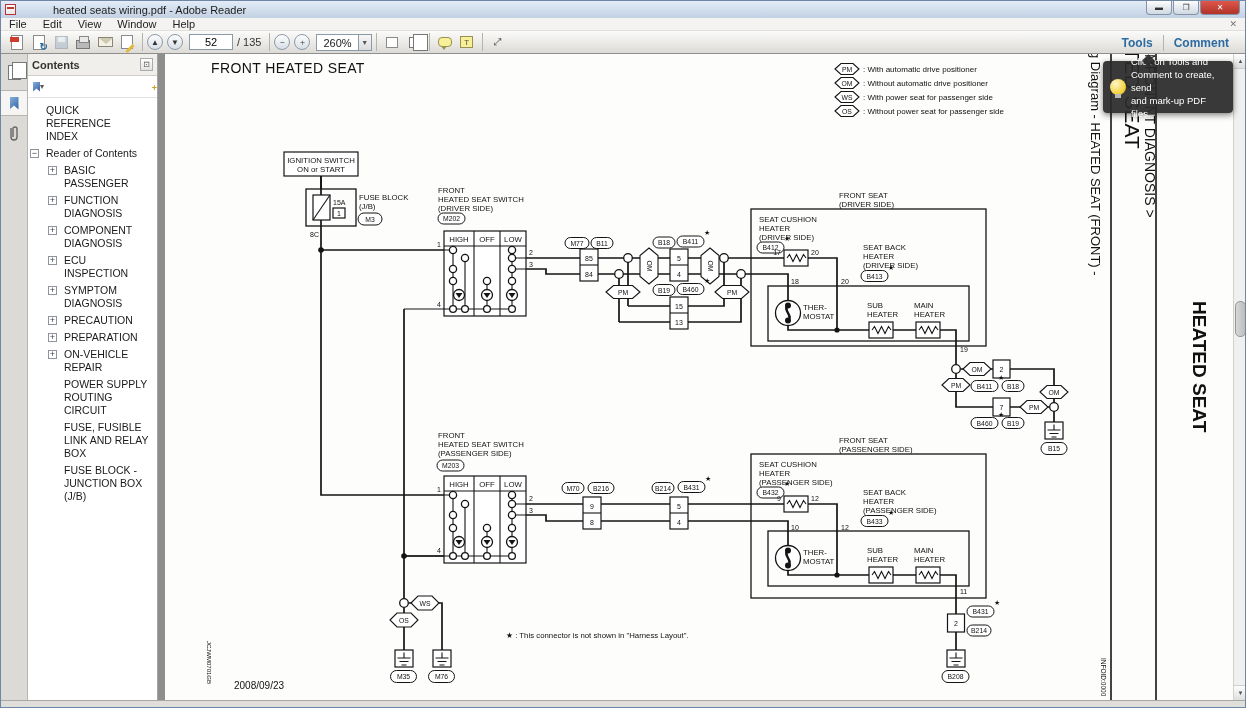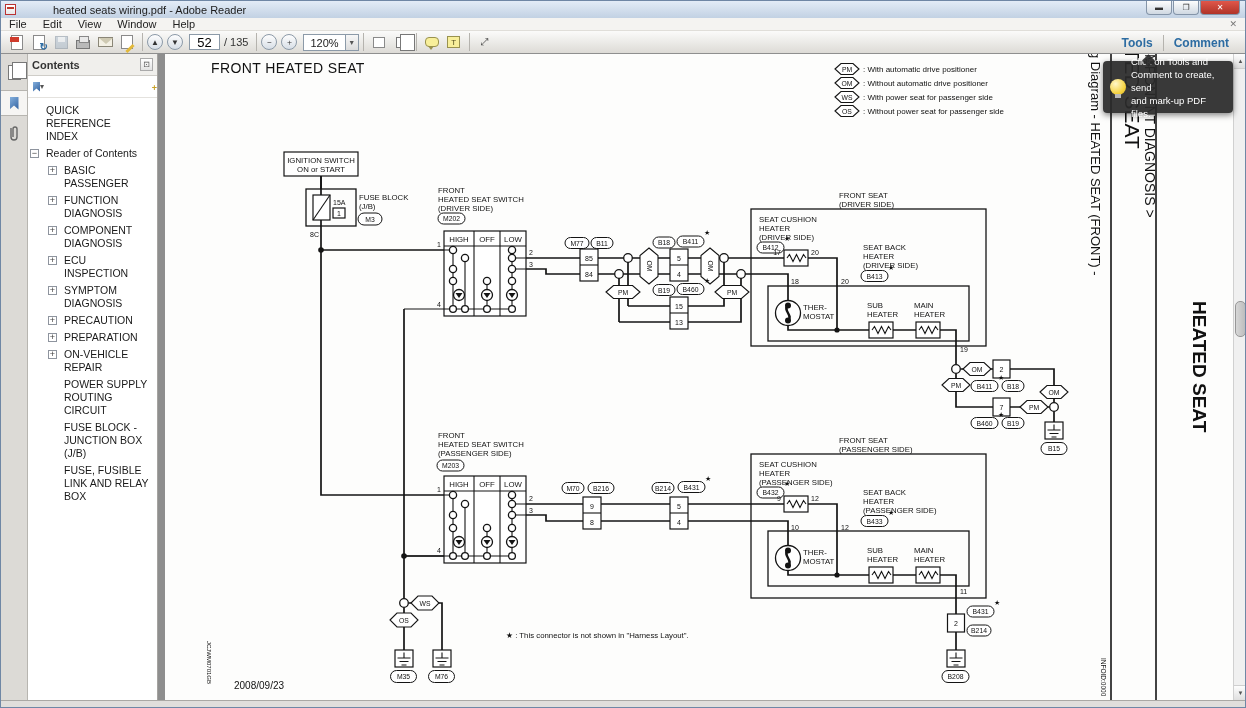--- a/index.html
+++ b/index.html
@@ -34,21 +34,21 @@
   .gl-page.blue:before { content:"\21BB"; position:absolute; right:-4px; bottom:-3px; color:#2d6ca2; font-size:10px; font-weight:bold; }
   .gl-floppy { width:13px; height:13px; background:#9db0c4; border:1px solid #6e7f92; position:relative; opacity:.45; }
   .gl-floppy:before { content:""; position:absolute; left:2px; top:0; width:7px; height:5px; background:#e8eef5; }
   .gl-print { width:14px; height:9px; background:#b9b9b9; border:1px solid #777; position:relative; margin-top:4px; }
   .gl-print:before { content:""; position:absolute; left:2px; top:-5px; width:8px; height:5px; background:#e9e9e9; border:1px solid #888; }
   .gl-mail { width:15px; height:10px; background:#f3f0e4; border:1px solid #8a8677; position:relative; }
   .gl-mail:before { content:""; position:absolute; left:0; top:0; border-left:7px solid transparent; border-right:7px solid transparent; border-top:6px solid #cec9b2; }
   .gl-share { width:12px; height:14px; background:#fff; border:1px solid #8a8a8a; position:relative; }
   .gl-share:before { content:""; position:absolute; right:-3px; bottom:-2px; width:10px; height:3px; background:#e3b93a; transform:rotate(-45deg); }
   .nav-circle { width:16px; height:16px; border:1px solid #8c9aa8; border-radius:50%; background:linear-gradient(#fefefe,#d7dee6); font-size:8px; color:#333; line-height:15px; text-align:center; }
-  .page-input { width:31px; height:16px; border:1px solid #8c9aa8; background:#fff; font-size:13px; text-align:center; font-family:"Liberation Sans",sans-serif; }
+  .page-input { width:44px; height:16px; border:1px solid #8c9aa8; background:#fff; font-size:11px; text-align:center; font-family:"Liberation Sans",sans-serif; }
   .tb-label { font-size:11px; color:#333; margin:0 4px; }
   .zoom-box { height:17px; border:1px solid #8c9aa8; background:#fff; font-size:11px; color:#222; padding:1px 6px 0 6px; display:flex; align-items:center; }
   .zoom-caret { width:13px; height:17px; border:1px solid #8c9aa8; border-left:none; background:linear-gradient(#f7f7f7,#dcdcdc); font-size:7px; color:#555; text-align:center; line-height:16px; }
   .gl-balloon { width:14px; height:10px; background:#f8ef9a; border:1px solid #99924e; border-radius:4px; position:relative; }
   .gl-balloon:before { content:""; position:absolute; left:2px; bottom:-4px; border-left:3px solid transparent; border-right:3px solid transparent; border-top:4px solid #99924e; }
   .gl-sign { width:13px; height:12px; background:#f8ef9a; border:1px solid #99924e; position:relative; font-size:8px; color:#55501e; text-align:center; line-height:11px; }
   .tc-right { position:absolute; right:6px; top:0; height:23px; display:flex; align-items:center; }
   .tc-btn { font-size:12px; font-weight:bold; color:#2d6ca2; padding:0 10px; }
   .tc-div { width:1px; height:16px; background:#b5b3ae; }
 
@@ -166,21 +166,21 @@
     <div class="nav-circle">▼</div>
     <div style="width:6px"></div>
     <input class="page-input" value="52" style="">
     <span class="tb-label">/ 135</span>
     <div class="tb-sep"></div>
     <div class="nav-circle">−</div>
     <div style="width:4px"></div>
     <div class="nav-circle">＋</div>
     <div style="width:6px"></div>
     <div class="zoom-box">
-        <span>120%</span>
+        <span>260%</span>
       </div>
     <div class="zoom-caret">▼</div>
     <div class="tb-sep"></div>
     <div class="tb-btn">
         <span class="gl-page" style="height:11px"></span>
       </div>
     <div class="tb-btn">
         <span class="gl-pages" style="width:10px;height:11px"></span>
       </div>
     <div class="tb-sep"></div>
@@ -277,26 +277,26 @@
             <span class="bm-lb">ON-VEHICLE REPAIR</span>
           </div>
           <div class="bm-row lvl1">
             <span class="bm-toggle none"></span>
             <span class="bm-ic"><span class="ribbon"></span></span>
             <span class="bm-lb">POWER SUPPLY ROUTING CIRCUIT</span>
           </div>
           <div class="bm-row lvl1">
             <span class="bm-toggle none"></span>
             <span class="bm-ic"><span class="ribbon"></span></span>
+            <span class="bm-lb">FUSE, FUSIBLE LINK AND RELAY BOX</span>
+          </div>
+          <div class="bm-row lvl1">
+            <span class="bm-toggle none"></span>
+            <span class="bm-ic"><span class="ribbon"></span></span>
             <span class="bm-lb">FUSE BLOCK - JUNCTION BOX (J/B)</span>
-          </div>
-          <div class="bm-row lvl1">
-            <span class="bm-toggle none"></span>
-            <span class="bm-ic"><span class="ribbon"></span></span>
-            <span class="bm-lb">FUSE, FUSIBLE LINK AND RELAY BOX</span>
           </div>
         </div>
     </div>
 
     <div class="splitter"></div>
 
     <div class="docarea">
       <svg width="1068" height="646" viewBox="164 53 1068 646" style="font-family:'Liberation Sans',sans-serif">
         <rect x="164" y="53" width="1068" height="646" fill="#fdfdfc"></rect>
 

